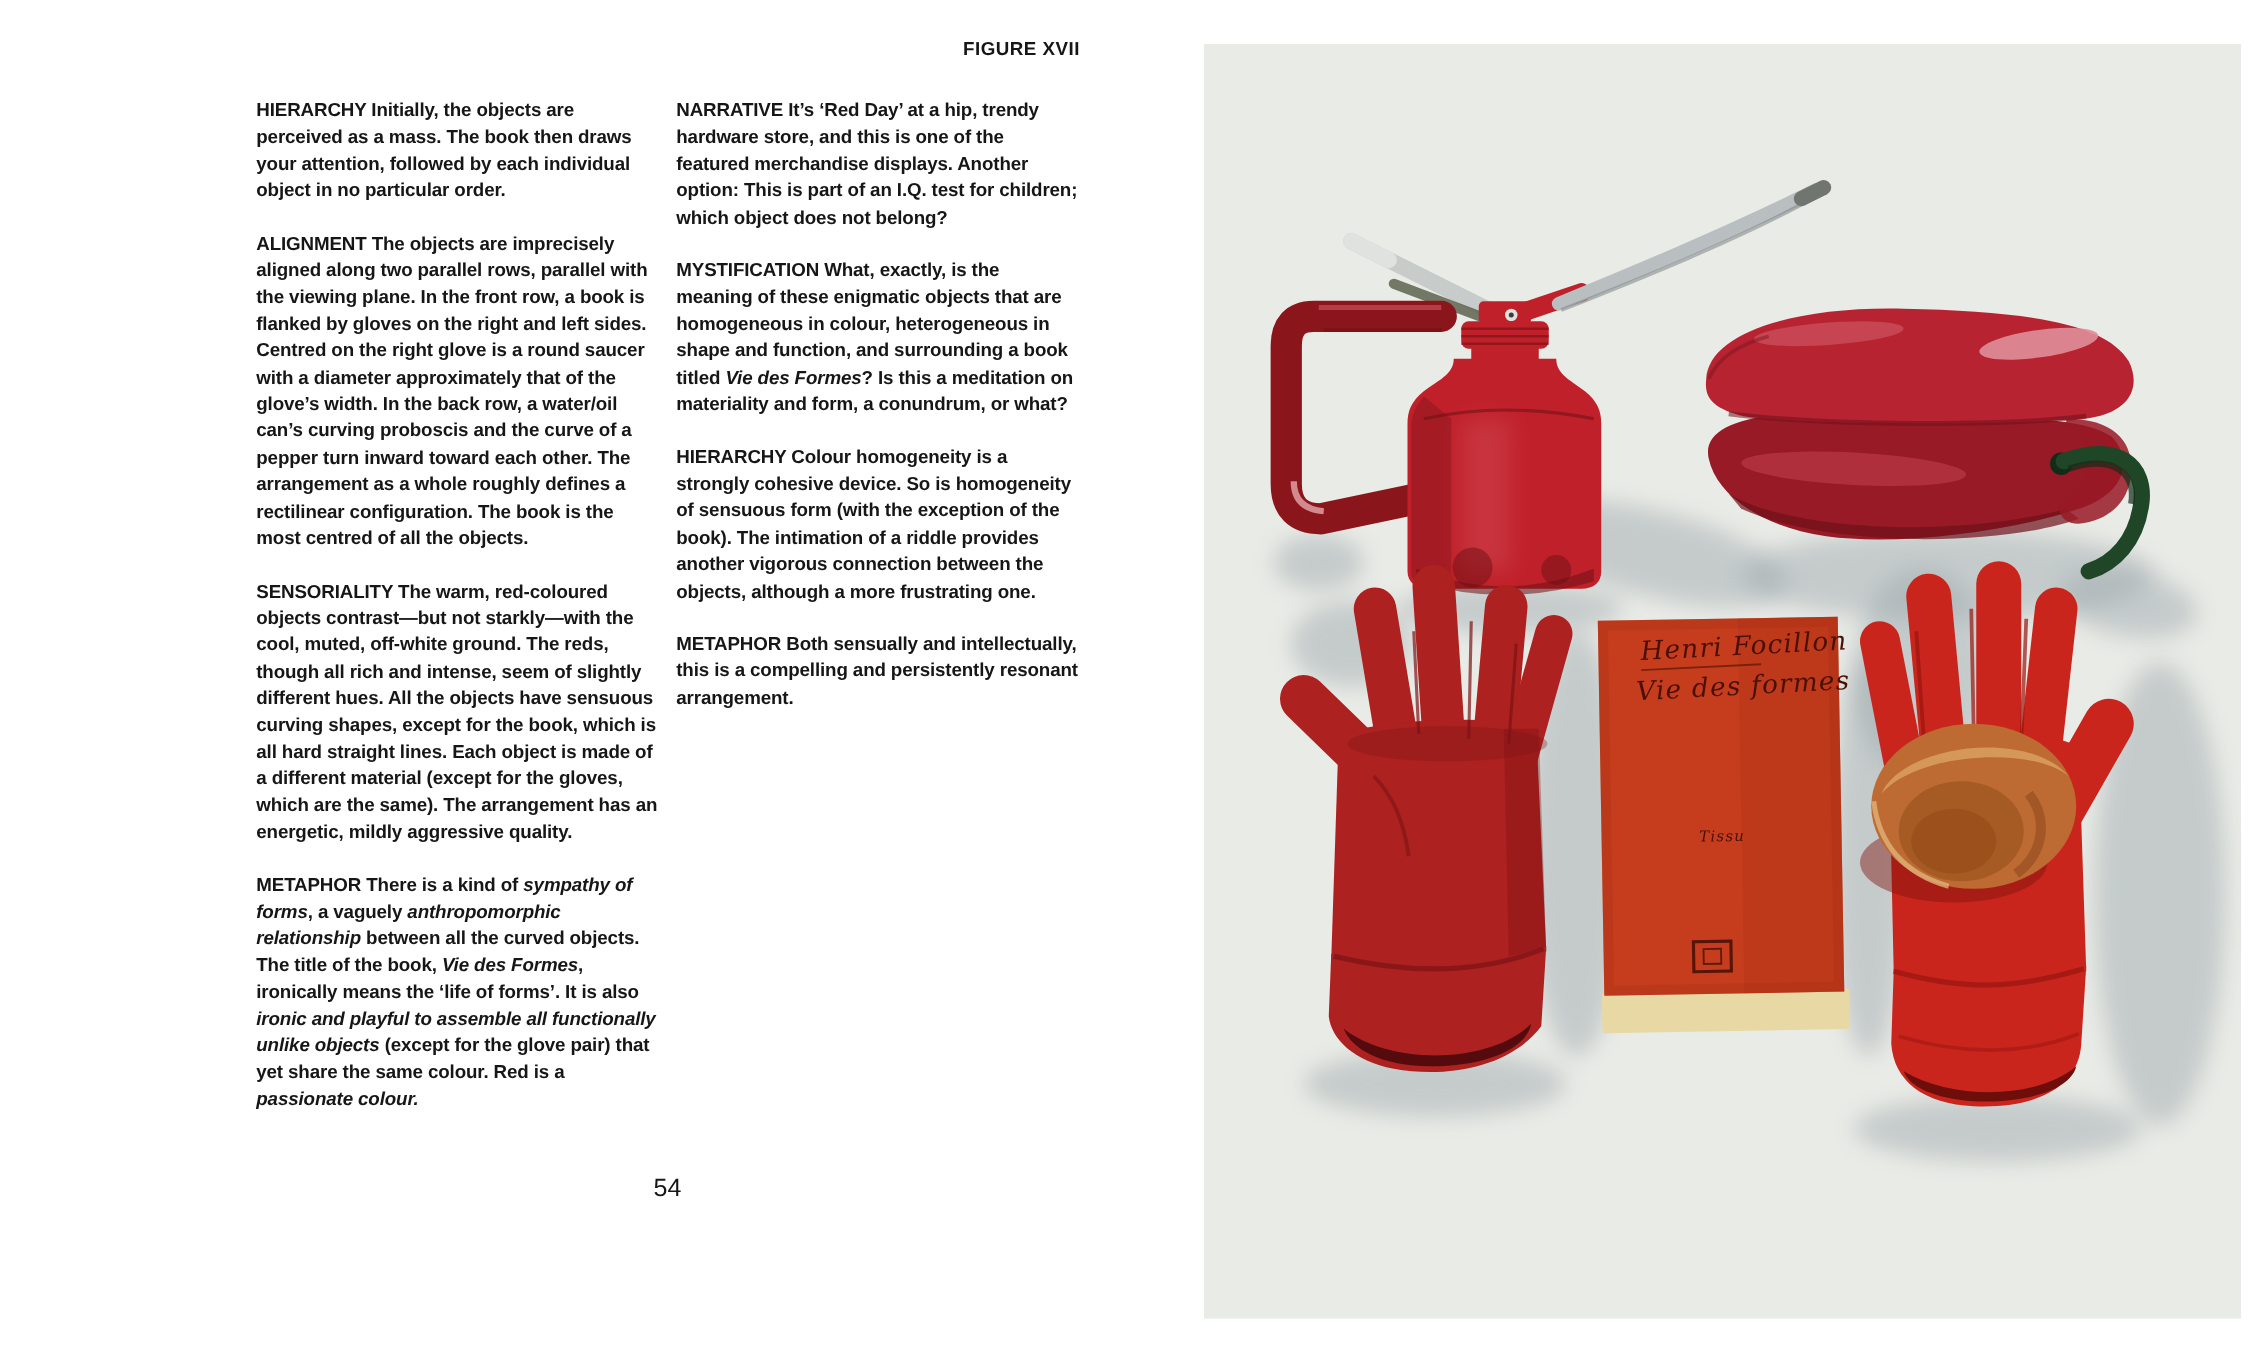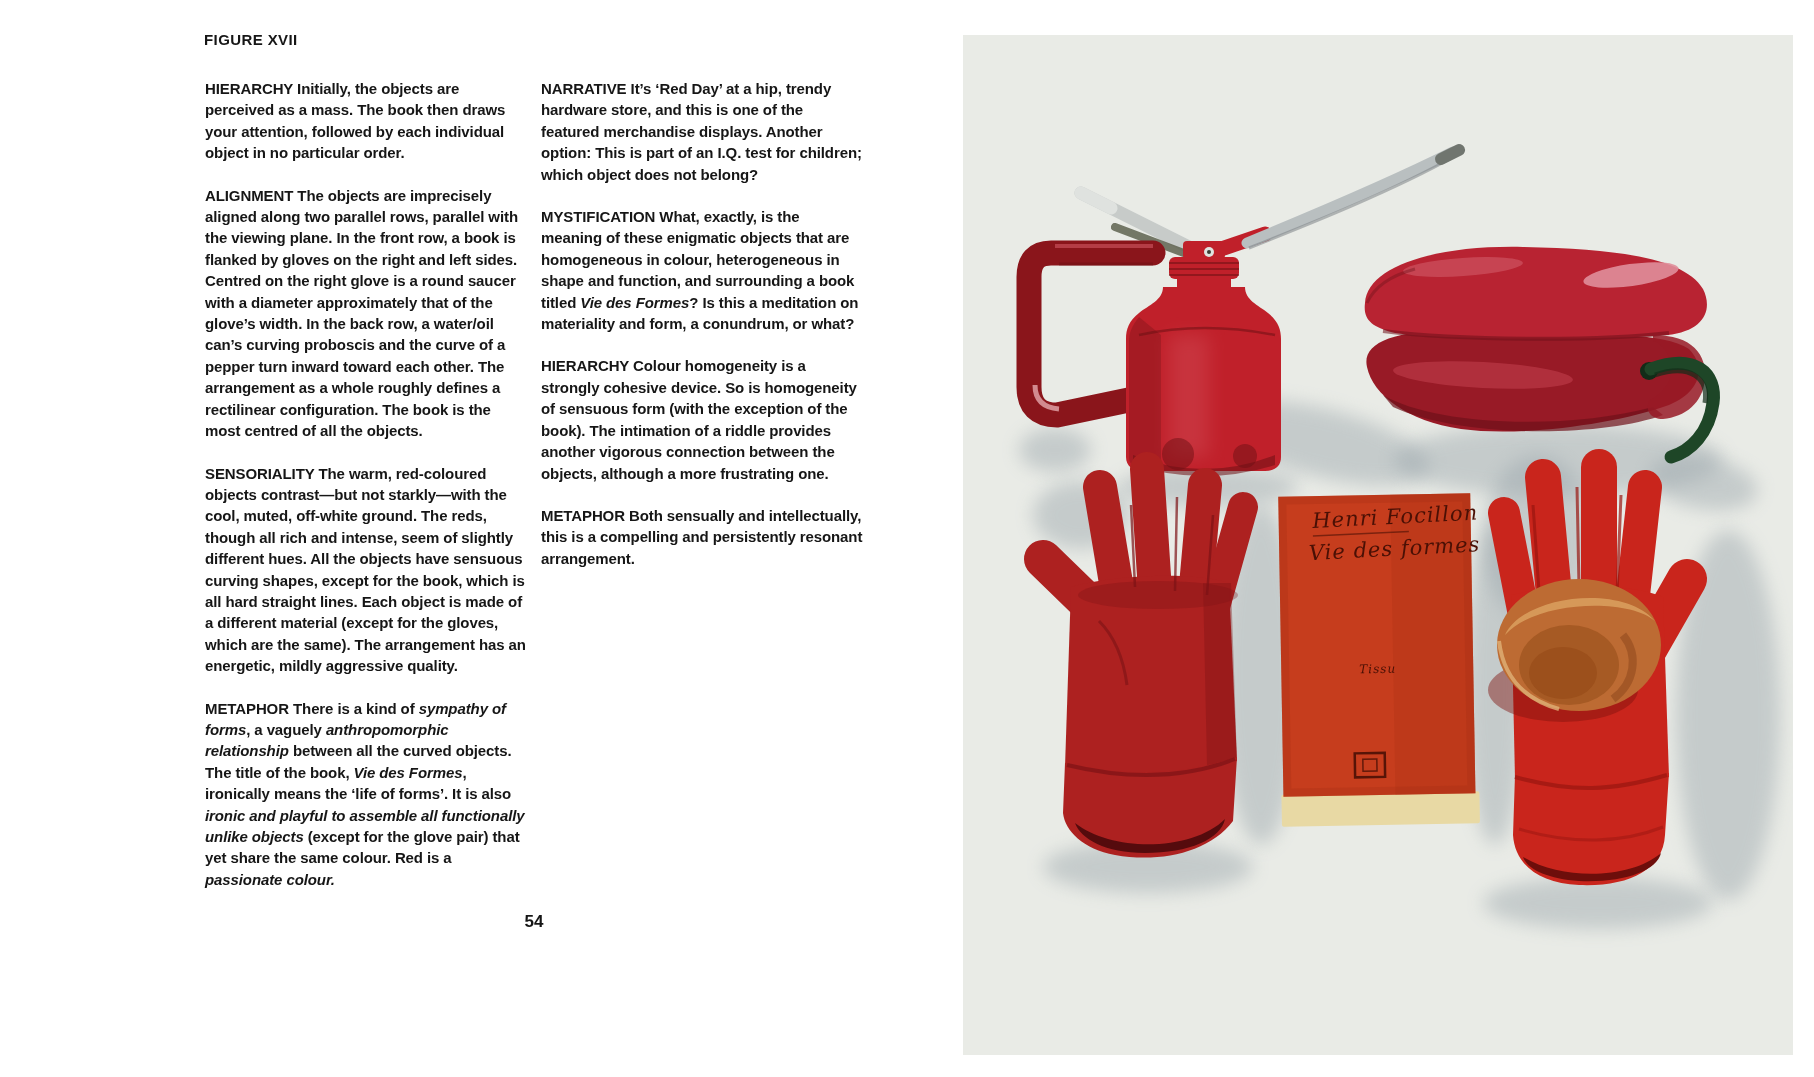--- a/index.html
+++ b/index.html
@@ -15,34 +15,34 @@
     --book:#c63d1d; --book-dark:#a72f14; --book-edge:#e8d9a4; --book-ink:#4a1005;
     --bowl:#bd6b33; --bowl-dark:#9c501c; --bowl-hi:#daa05f;
   }
   html,body{margin:0;padding:0;background:#ffffff;}
   .spread{
     position:relative;width:1814px;height:1077px;background:#ffffff;
     font-family:"Liberation Sans","DejaVu Sans",sans-serif;color:var(--ink);
     overflow:hidden;
   }
   .figure-label{
-    position:absolute;left:204px;top:31px;width:660px;text-align:left;
+    position:absolute;left:204px;top:31px;width:660px;text-align:right;
     font-size:15px;font-weight:bold;letter-spacing:.4px;
   }
   .col{
     position:absolute;top:78px;width:322px;
     font-size:15px;font-weight:bold;line-height:21.4px;letter-spacing:-.1px;
   }
   .col-left{left:205px;}
   .col-right{left:541px;}
   .para{margin:0 0 21px 0;}
   .it{font-style:italic;}
   .page-number{
-    position:absolute;left:204px;top:912px;width:660px;text-align:center;
-    font-size:17px;font-weight:bold;
+    position:absolute;left:204px;top:940px;width:660px;text-align:center;
+    font-size:20px;font-weight:normal;
   }
   .plate{position:absolute;left:963px;top:35px;width:830px;height:1020px;}
   .plate svg{display:block;width:830px;height:1020px;}
   .sh{fill:var(--shadow);opacity:.45;filter:url(#soft);}
   .book-hand{font-family:"DejaVu Serif","Liberation Serif",serif;font-style:italic;fill:var(--book-ink);letter-spacing:1px;}
 </style>
 </head>
 <body>
 
 <div class="spread">

